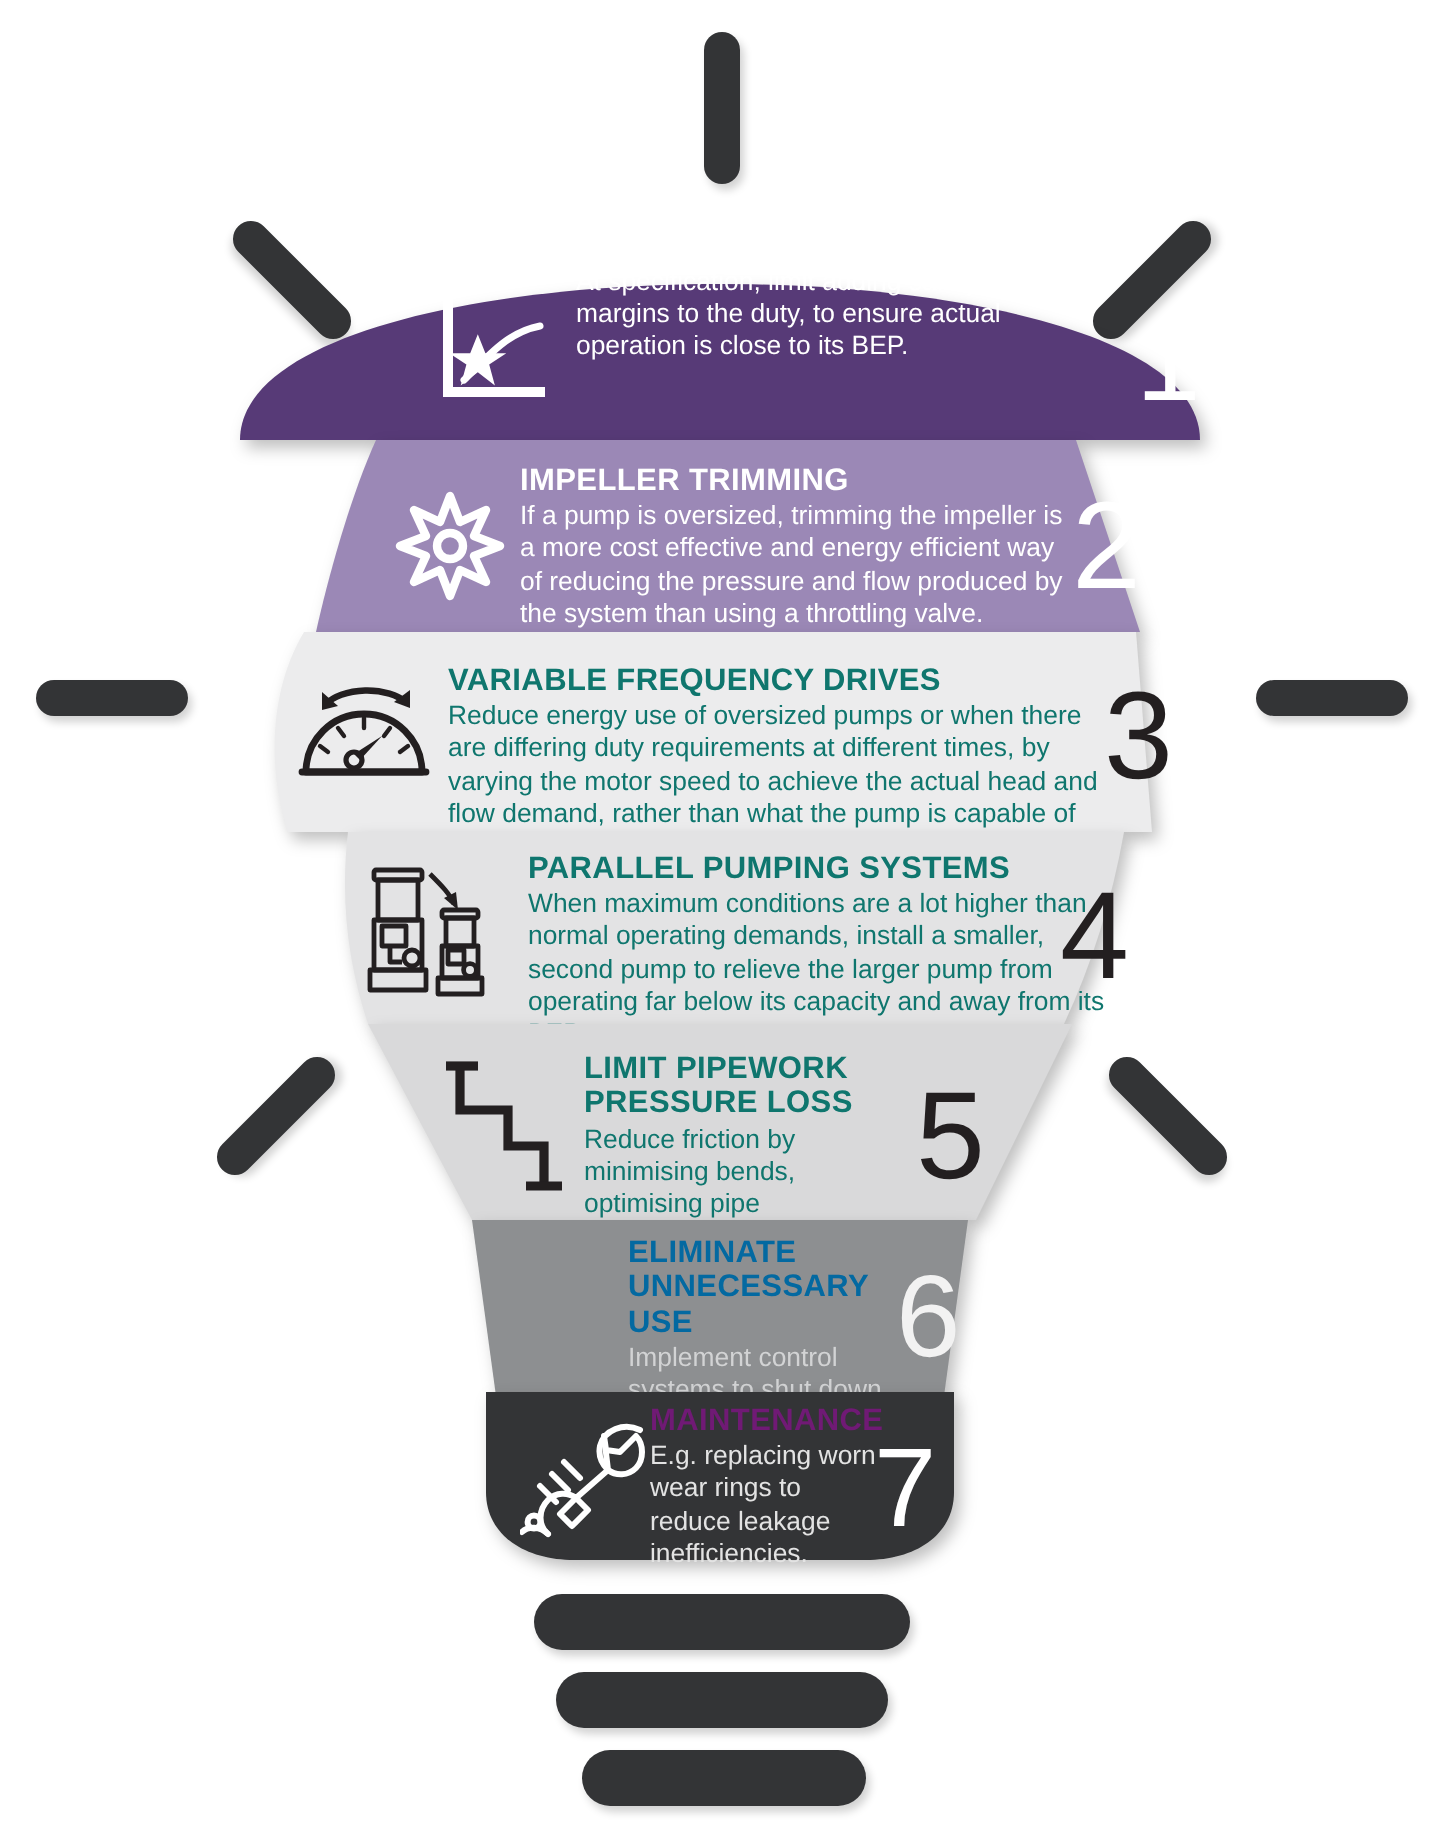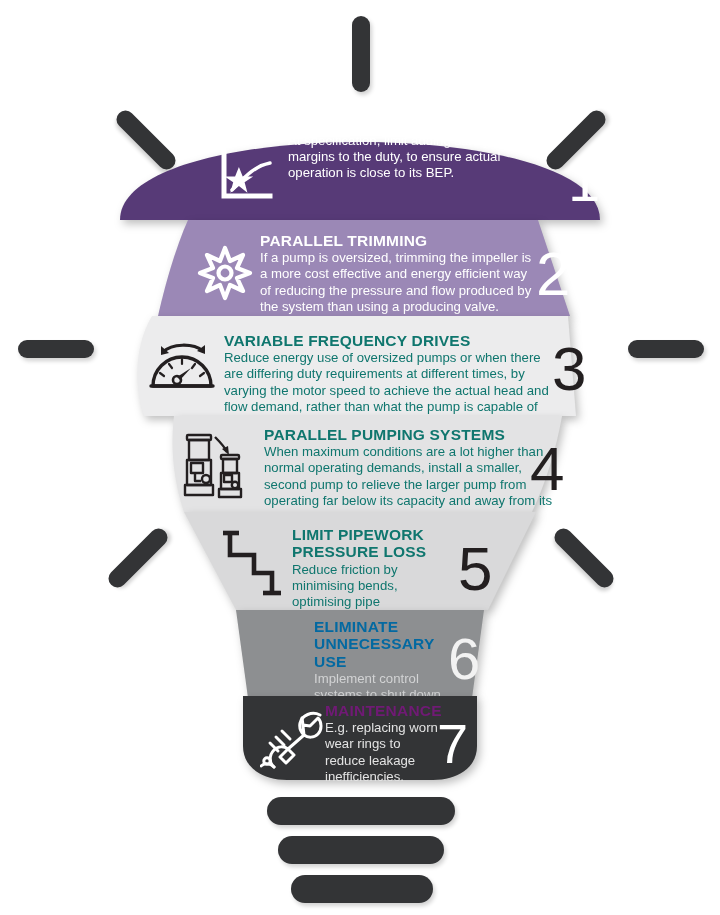--- a/index.html
+++ b/index.html
@@ -113,22 +113,22 @@
     <div class="content">
       <div class="icon-wrap" style="left:44px;top:22px;width:62px;height:62px;">
         <svg width="58" height="58" viewBox="0 0 58 58">
           <g fill="none" stroke="#ffffff" stroke-width="4.2" stroke-linejoin="round" stroke-linecap="round">
             <path d="M29,4 L34,17 L47,11 L41,24 L54,29 L41,34 L47,47 L34,41 L29,54 L24,41 L11,47 L17,34 L4,29 L17,24 L11,11 L24,17 Z"></path>
             <circle cx="29" cy="29" r="6.5"></circle>
           </g>
         </svg>
       </div>
       <div class="txt" style="left:110px;top:12px;width:272px;">
-        <div class="ttl" style="font-size:15.5px;">PARALLEL TRIMMING</div>
-        <div class="desc" style="font-size:13.2px;">If a pump is oversized, trimming the impeller is a more cost effective and energy efficient way of reducing the pressure and flow produced by the system than using a producing valve.</div>
+        <div class="ttl" style="font-size:15.5px;">IMPELLER TRIMMING</div>
+        <div class="desc" style="font-size:13.2px;">If a pump is oversized, trimming the impeller is a more cost effective and energy efficient way of reducing the pressure and flow produced by the system than using a throttling valve.</div>
       </div>
       <div class="num" style="left:386px;top:23px;font-size:62px;">2</div>
     </div>
   </div>
 
   <div class="band dark-text" style="left:124px;top:316px;width:472px;height:100px;">
     <svg class="shape" viewBox="0 0 472 100" preserveAspectRatio="none">
       <path d="M28,0 L444,0 L452,100 L20,100 C10,70 10,30 28,0 Z" fill="#ececed"></path>
     </svg>
     <div class="content">

